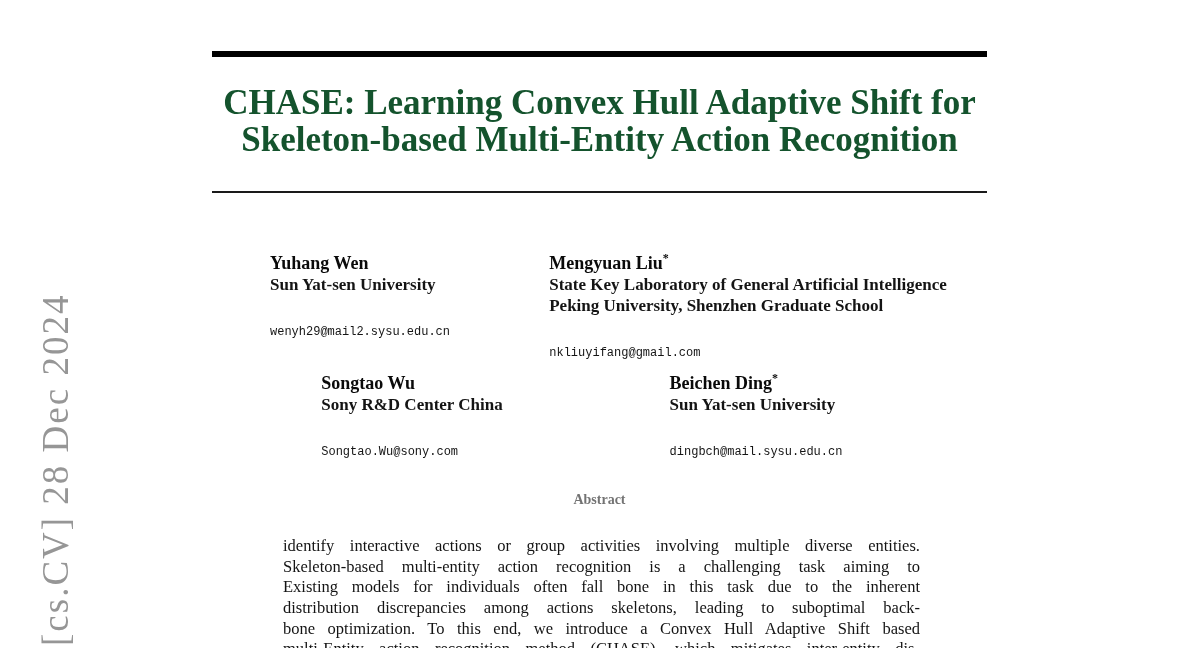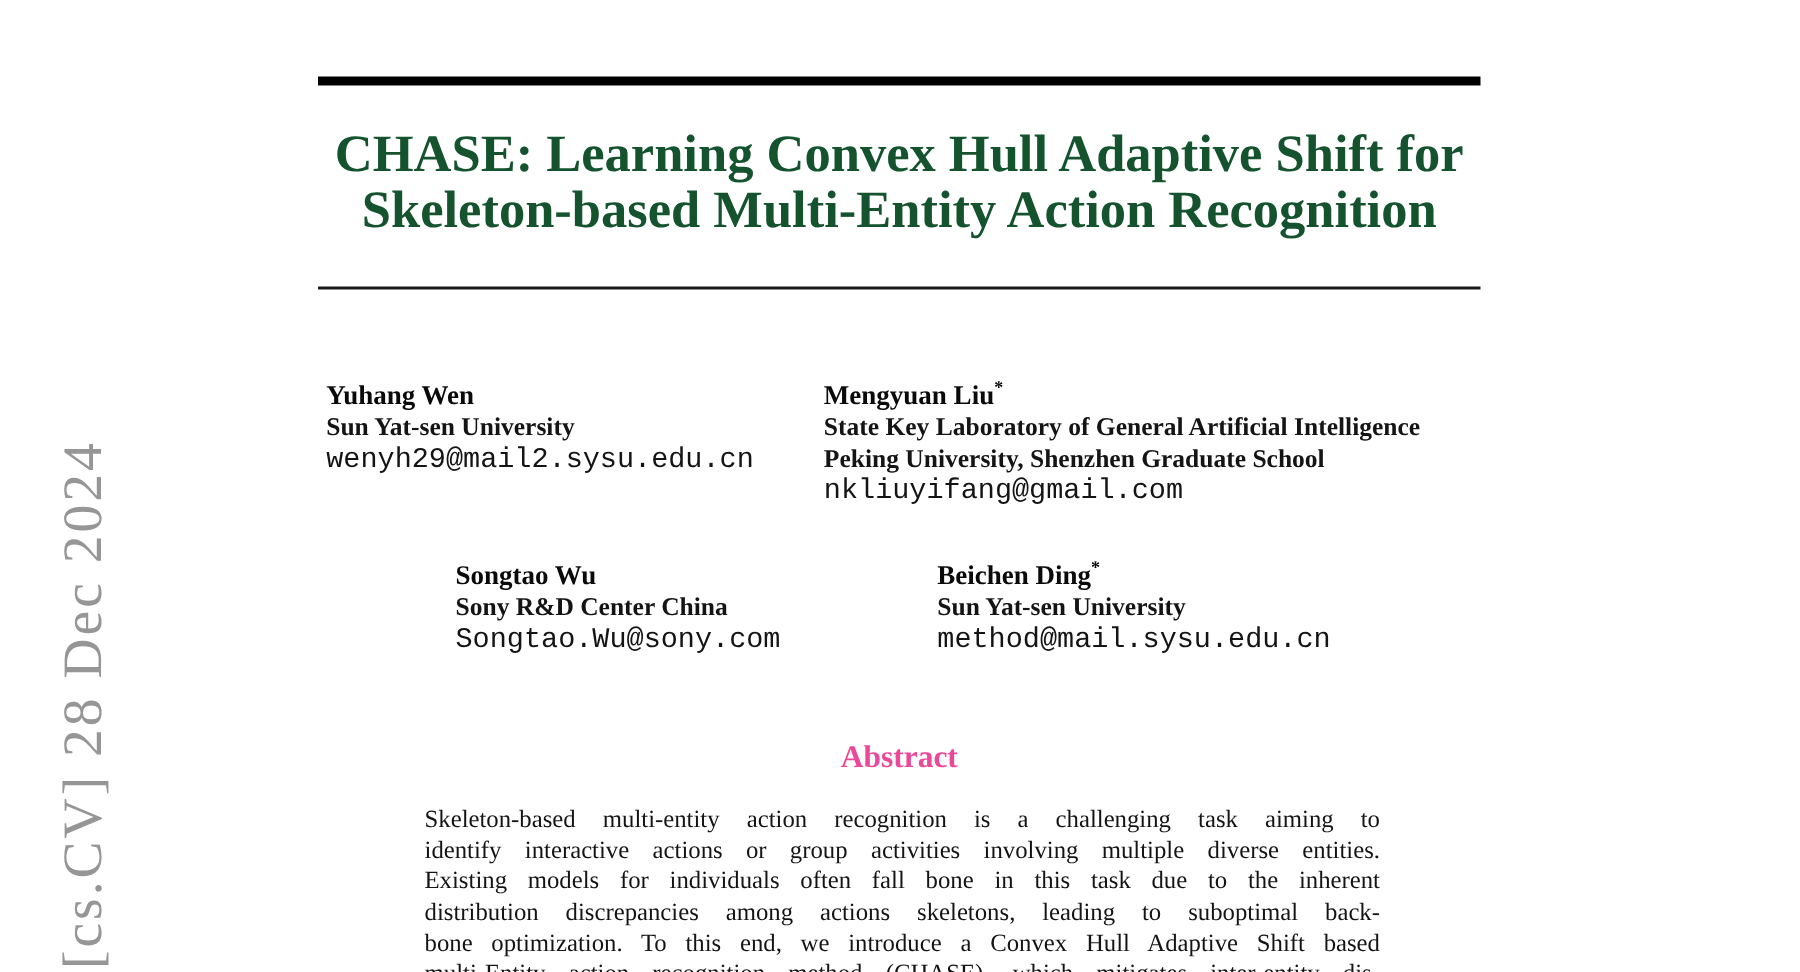--- a/index.html
+++ b/index.html
@@ -60,32 +60,32 @@
   
   .author-block {
     position: absolute;
     transform: translateX(-50%);
     text-align: left;
     white-space: nowrap;
   }
   .author-name   { font-size: 18px; font-weight: bold; line-height: 21px; color: #0a0a0a; }
   .author-name sup { font-size: 12px; }
   .author-affil  { font-size: 17px; line-height: 21px; color: #141414; font-weight: bold; }
-  .author-email  { font-family: "Liberation Mono", monospace; font-size: 19px; line-height: 22px; color: #141414; }
+  .author-email  { font-family: "Liberation Mono", monospace; font-size: 12px; line-height: 22px; color: #141414; margin-top: 26px; }
 
   
   .abstract-heading {
     position: absolute;
     left: 212px;
     top: 492px;
     width: 775px;
     text-align: center;
     font-weight: bold;
-    font-size: 21px;
-    color: #ec4899;
+    font-size: 14px;
+    color: #737373;
   }
   .abstract-body {
     position: absolute;
     left: 283px;
     top: 536px;
     width: 637px;
     font-size: 16.5px;
     color: #141414;
   }
   .abs-line {
@@ -127,27 +127,27 @@
 
   <div class="author-block" style="left:412px; top:368px;">
     <div class="author-name"><span>Songtao Wu</span><sup></sup></div>
     <div class="author-affil">Sony R&amp;D Center China</div>
     <div class="author-email">Songtao.Wu@sony.com</div>
   </div>
 
   <div class="author-block" style="left:756px; top:368px;">
     <div class="author-name"><span>Beichen Ding</span><sup>*</sup></div>
     <div class="author-affil">Sun Yat-sen University</div>
-    <div class="author-email">method@mail.sysu.edu.cn</div>
+    <div class="author-email">dingbch@mail.sysu.edu.cn</div>
   </div>
 
   <div class="abstract-heading">Abstract</div>
 
   <div class="abstract-body">
+    <div class="abs-line">identify interactive actions or group activities involving multiple diverse entities.</div>
     <div class="abs-line">Skeleton-based multi-entity action recognition is a challenging task aiming to</div>
-    <div class="abs-line">identify interactive actions or group activities involving multiple diverse entities.</div>
     <div class="abs-line">Existing models for individuals often fall bone in this task due to the inherent</div>
     <div class="abs-line">distribution discrepancies among actions skeletons, leading to suboptimal back-</div>
     <div class="abs-line">bone optimization. To this end, we introduce a Convex Hull Adaptive Shift based</div>
     <div class="abs-line">multi-Entity action recognition method (CHASE), which mitigates inter-entity dis-</div>
   </div>
 
 </div>
 
 </body></html>

